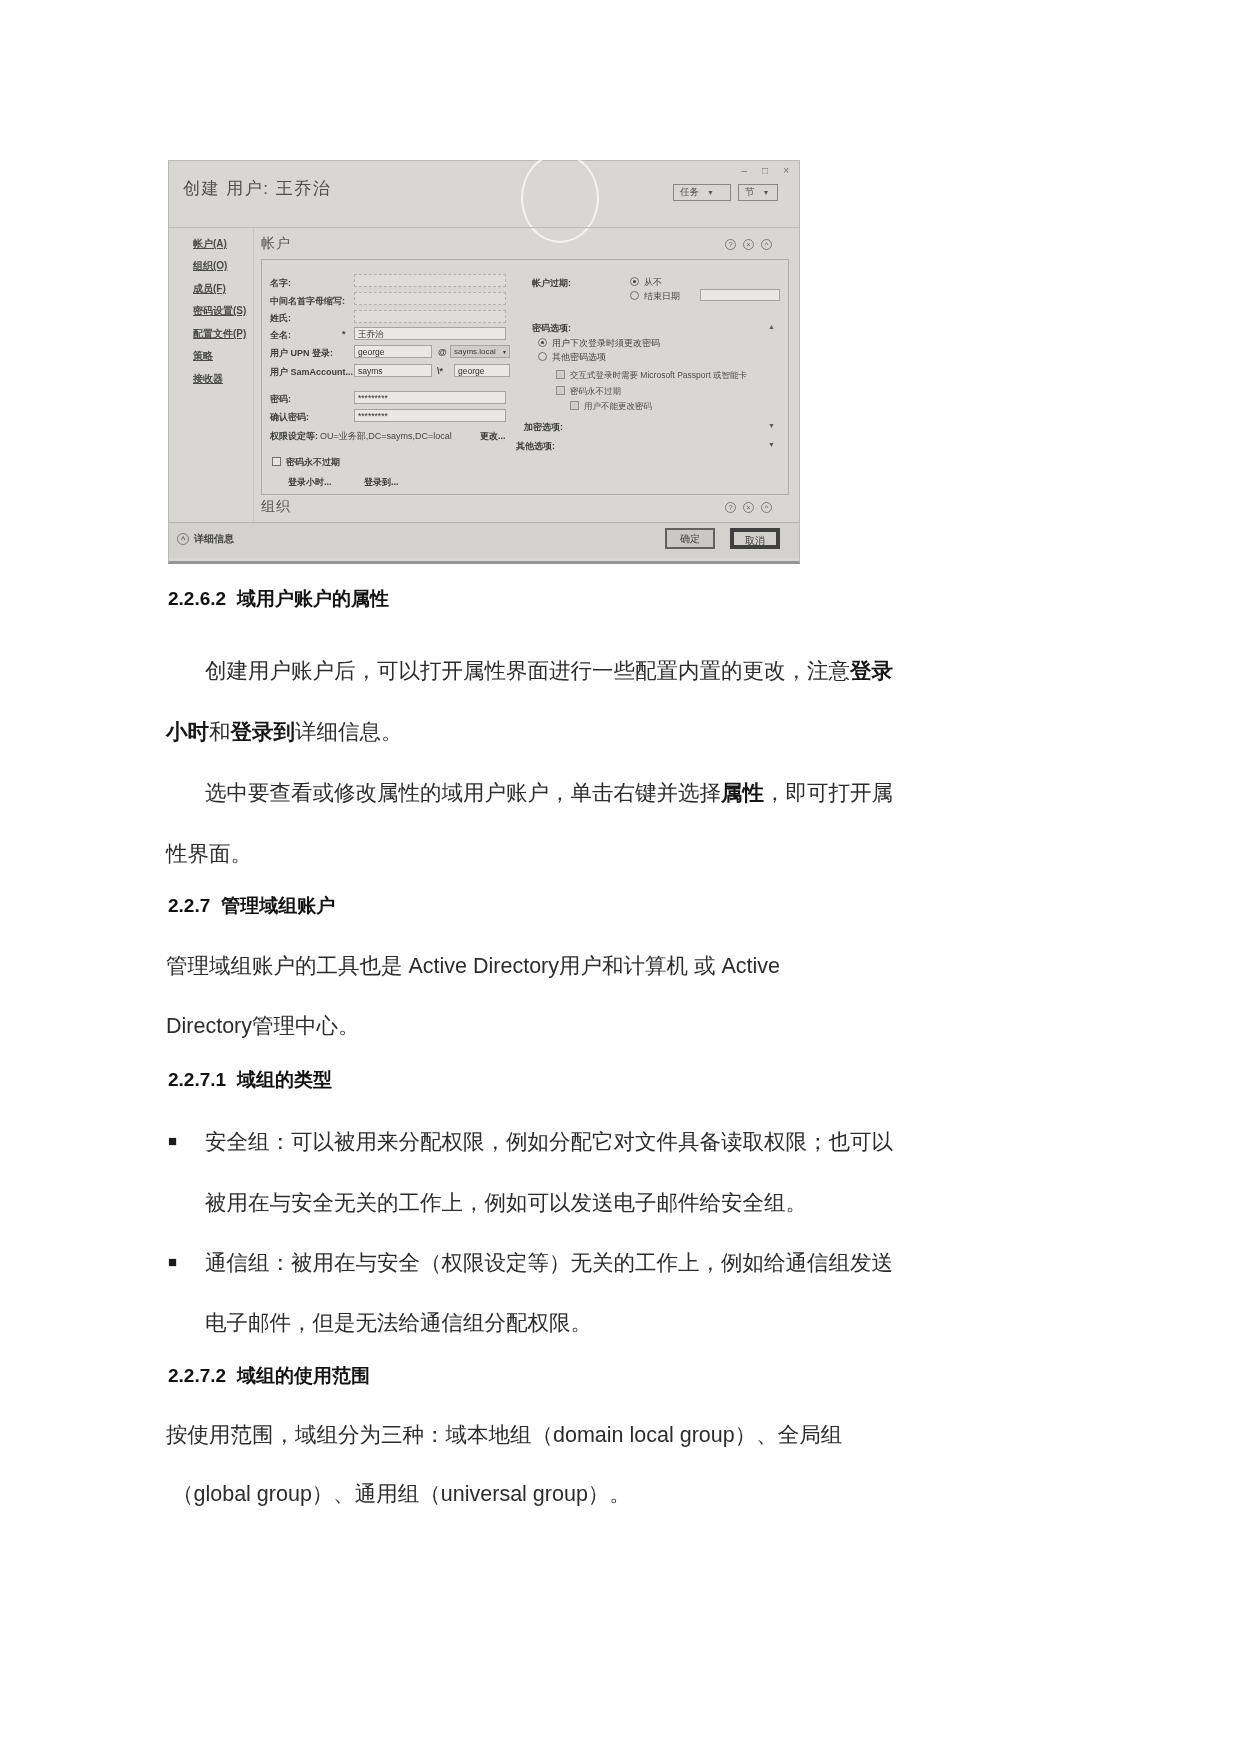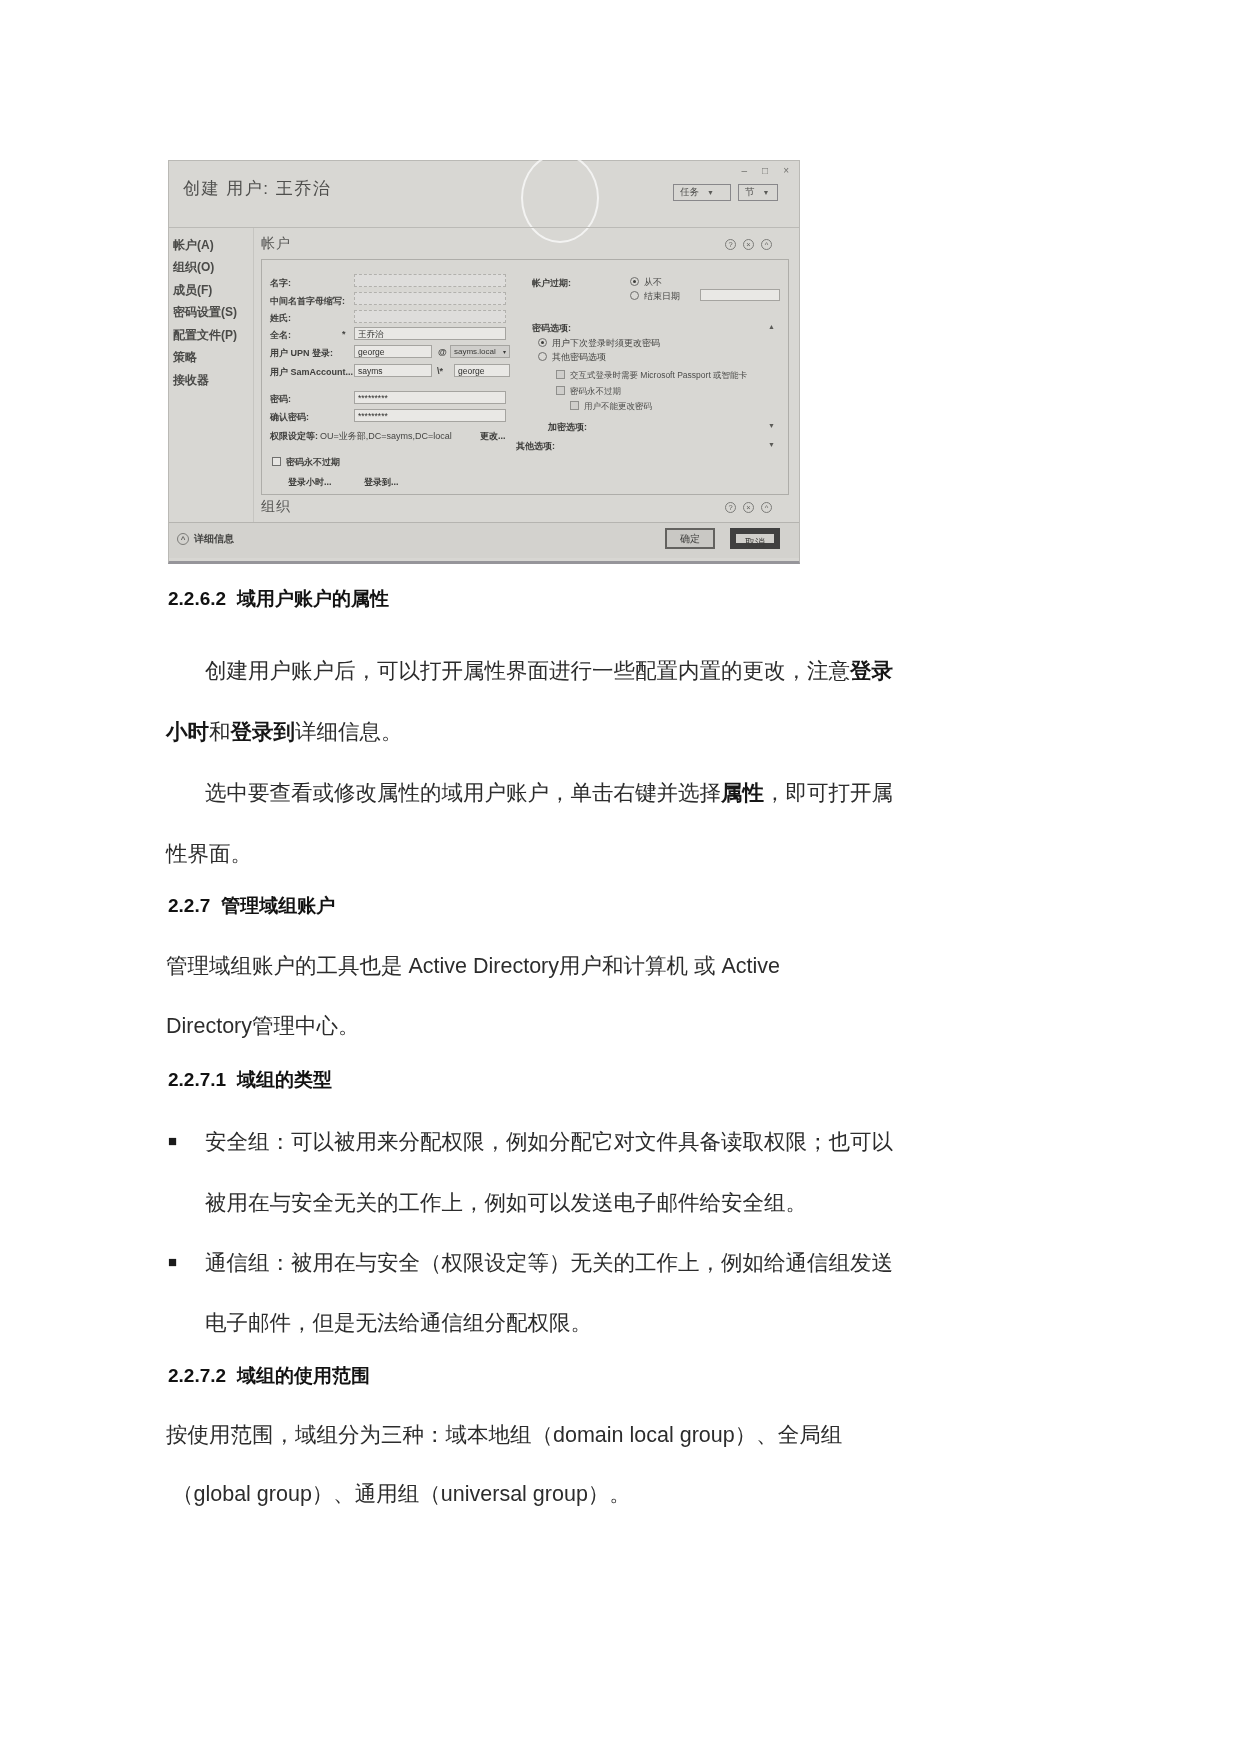--- a/index.html
+++ b/index.html
@@ -17,21 +17,21 @@
   .artifact-circle{left:352px;top:-8px;width:78px;height:90px;border:2px solid rgba(255,255,255,.7);border-radius:50%;}
   .dlg-title{left:14px;top:16px;font-size:17px;letter-spacing:1.5px;color:#4f4f4d;white-space:nowrap;}
   .win-ctrls{right:10px;top:4px;display:flex;gap:15px;color:#72726f;font-size:10px;}
   .win-ctrls span{position:static;}
   .tb-btn{top:23px;height:17px;border:1px solid #88878a;background:#d8d7d3;display:flex;align-items:center;gap:8px;padding:0 6px;font-size:9.5px;color:#4c4c4a;white-space:nowrap;}
   .tb-btn span{position:static;}
   .tb-tasks{left:504px;width:58px;}
   .tb-section{left:569px;width:40px;}
   .hline{left:0;right:0;top:66px;border-top:1px solid #bbbab6;}
   .vline{left:84px;top:67px;height:294px;border-left:1px solid #c6c5c1;}
-  .side-item{left:4px;font-size:12px;font-weight:700;color:#4a4a48;white-space:nowrap;}
+  .side-item{left:24px;font-size:10px;font-weight:700;color:#4a4a48;white-space:nowrap;text-decoration:underline;}
   .sec-h{font-size:14px;color:#565654;letter-spacing:1px;white-space:nowrap;}
   .icons{display:flex;gap:7px;}
   .icons span{position:static;width:11px;height:11px;border:1px solid #7c7c79;border-radius:50%;font-size:7.5px;line-height:10px;text-align:center;color:#63635f;}
   .form-box{left:92px;top:98px;width:528px;height:236px;border:1px solid #aeada9;}
   .lbl{font-size:9px;font-weight:700;color:#3f3f3d;white-space:nowrap;}
   .inp{height:13px;background:#e9e8e5;border:1px solid #a5a4a0;font-size:8.5px;color:#2e2e2c;padding:1px 3px;white-space:nowrap;overflow:hidden;}
   .inp.empty{background:#dedddb;border:1px dashed #b2b1ad;}
   .sel{height:13px;background:#cfcecb;border:1px solid #a5a4a0;font-size:8px;color:#3a3a38;padding:1px 3px;white-space:nowrap;display:flex;justify-content:space-between;align-items:center;}
   .sel i{font-style:normal;font-size:6px;position:static;}
   .radio{width:9px;height:9px;border:1px solid #6f6f6d;border-radius:50%;background:#dad9d5;}
@@ -41,21 +41,21 @@
   .small{font-size:9px;color:#454543;white-space:nowrap;}
   .xsmall{font-size:8.5px;color:#4c4c4a;white-space:nowrap;}
   .link{font-size:9px;font-weight:700;color:#3c3c3a;white-space:nowrap;}
   .arrow{font-size:7px;color:#5b5b58;}
   .footer-bar{left:0;right:0;top:361px;height:36px;background:#d3d2ce;border-top:1px solid #b5b4b0;}
   .detail-ic{position:static;width:12px;height:12px;border:1px solid #7c7c79;border-radius:50%;font-size:8px;line-height:11px;text-align:center;color:#5e5e5b;}
   .details{left:8px;top:371px;display:flex;gap:5px;align-items:center;font-size:10px;font-weight:700;color:#454543;}
   .details span{position:static;}
   .btn{top:367px;width:50px;height:21px;font-size:10px;color:#3e3e3c;text-align:center;line-height:18px;}
   .btn-ok{left:496px;border:2px solid #63625f;background:#c9c8c4;}
-  .btn-cancel{left:561px;border:6px solid #404040;background:#d0cfcb;}
+  .btn-cancel{left:561px;border:4px solid #404040;background:#d0cfcb;}
   
   .ln{position:absolute;white-space:nowrap;font-size:21.5px;color:#2c2c2c;}
   .hd{position:absolute;white-space:nowrap;font-size:19px;font-weight:700;color:#121212;}
   .hd .t{margin-left:11px;}
   .b{font-weight:700;color:#161616;}
   .bullet{position:absolute;font-size:15px;color:#1b1b1b;}
 </style>
 </head>
 <body>
 
@@ -153,21 +153,21 @@
     <div class="radio" style="left:276px;top:92px"></div>
     <div class="small" style="left:290px;top:91px">其他密码选项</div>
 
     <div class="cb" style="left:294px;top:110px"></div>
     <div class="xsmall" style="left:308px;top:110px">交互式登录时需要 Microsoft Passport 或智能卡</div>
     <div class="cb" style="left:294px;top:126px"></div>
     <div class="xsmall" style="left:308px;top:126px">密码永不过期</div>
     <div class="cb" style="left:308px;top:141px"></div>
     <div class="xsmall" style="left:322px;top:141px">用户不能更改密码</div>
 
-    <div class="lbl" style="left:286px;top:161px">加密选项:</div>
+    <div class="lbl" style="left:262px;top:161px">加密选项:</div>
     <div class="arrow" style="left:506px;top:162px">▼</div>
     <div class="lbl" style="left:254px;top:180px">其他选项:</div>
     <div class="arrow" style="left:506px;top:181px">▼</div>
   </div>
 
   <div class="sec-h" style="left:92px;top:337px">组织</div>
   <div class="icons" style="left:556px;top:341px">
     <span>?</span>
     <span>×</span>
     <span>^</span>

